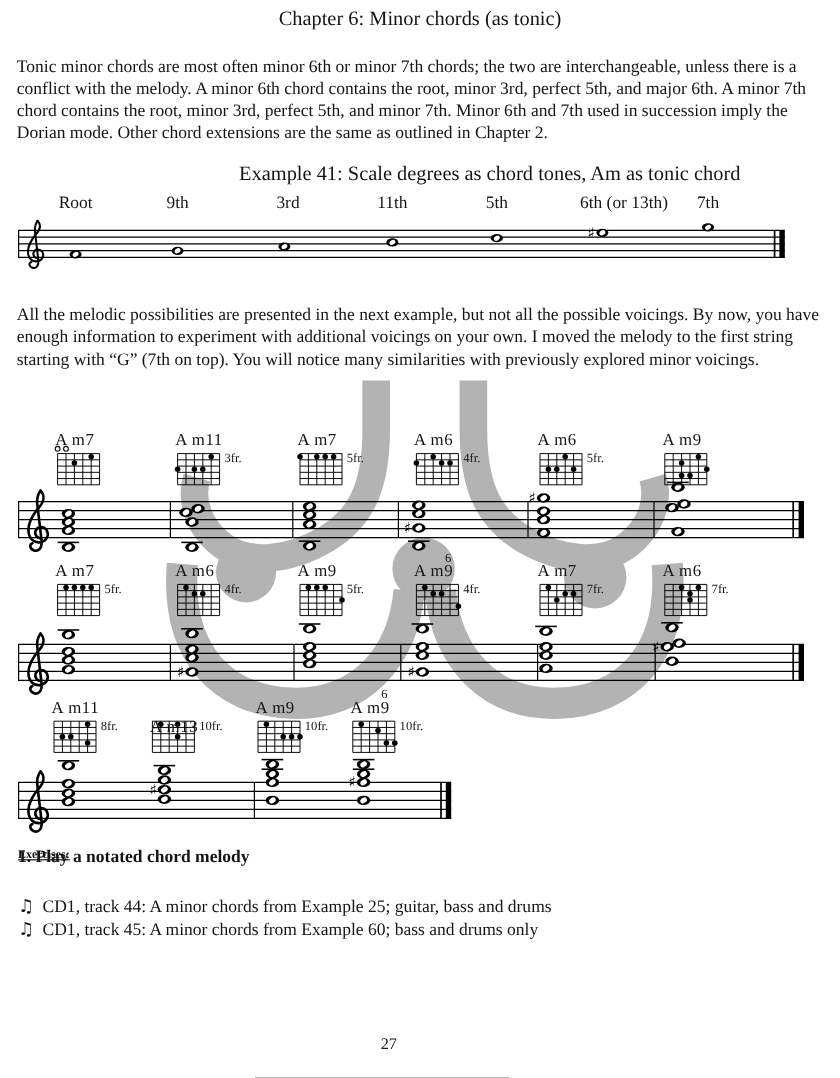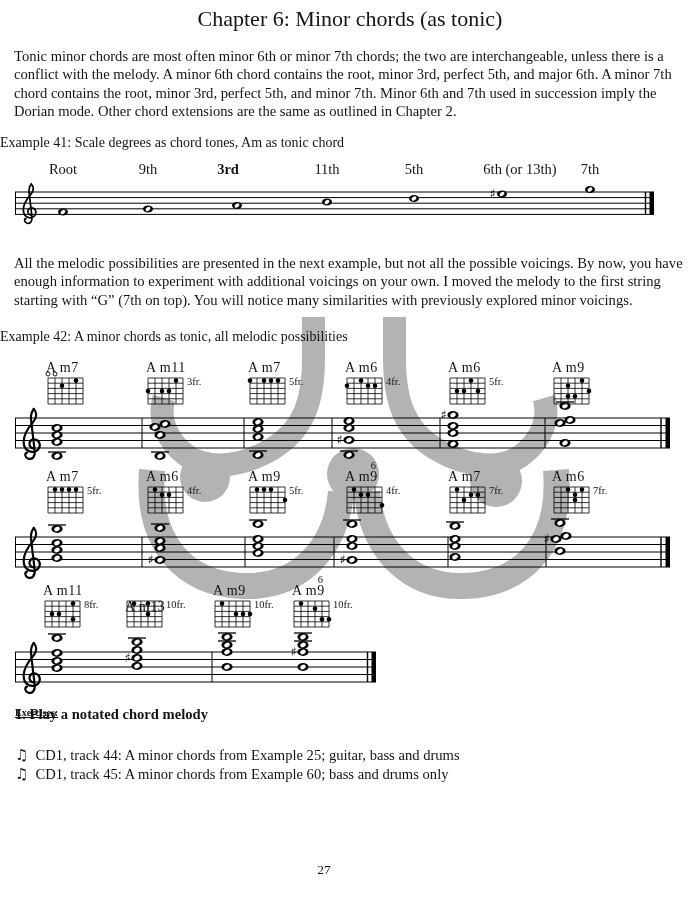--- a/index.html
+++ b/index.html
@@ -1,24 +1,24 @@
 <!DOCTYPE html>
 <html><head>
 <meta charset="utf-8">
 <style>
   html,body{margin:0;padding:0;background:#888;}
   .page{position:relative;width:700px;height:898px;background:#ffffff;overflow:hidden;
         font-family:"Liberation Serif",serif;color:#141414;}
   .abs{position:absolute;}
-  .title{top:6px;left:0;width:700px;text-align:center;font-size:22px;}
+  .title{top:6px;left:0;width:700px;text-align:center;font-size:17px;}
   .para{left:14px;width:674px;font-size:14.6px;line-height:18.4px;text-align:left;}
   .p1{top:47px;}
   .p2{top:254px;}
   .p3{top:783px;}
-  .exheading{left:0;width:617px;text-align:left;font-size:14px;}
+  .exheading{left:0;width:617px;text-align:right;font-size:17px;}
   .h41{top:135px;}
   .h42{top:329px;}
   .deglabel{font-size:14.5px;transform:translateX(-50%);white-space:nowrap;top:161px;}
   .chordlabel{font-size:14px;white-space:nowrap;letter-spacing:0.5px;}
   .supstack{position:relative;display:inline-block;}
   .sup6{position:absolute;top:-9px;left:0.5px;font-size:10.5px;}
   .exercises-h{top:707px;left:15px;font-size:10px;font-weight:bold;text-decoration:underline;}
   .ex-item{top:706px;left:15px;font-size:14.6px;font-weight:bold;text-align:right;}
   .trackline{left:15px;font-size:14.6px;}
   .noteicon{font-family:"DejaVu Sans",sans-serif;font-size:15px;margin-right:7px;}
@@ -626,30 +626,29 @@
     </svg>
 
   <div class="abs title txt">Chapter 6: Minor chords (as tonic)</div>
 
   <div class="abs para p1 txt">Tonic minor chords are most often minor 6th or minor 7th chords; the two are interchangeable, unless there is a conflict with the melody. A minor 6th chord contains the root, minor 3rd, perfect 5th, and major 6th. A minor 7th chord contains the root, minor 3rd, perfect 5th, and minor 7th. Minor 6th and 7th used in succession imply the Dorian mode. Other chord extensions are the same as outlined in Chapter 2.</div>
 
   <div class="abs exheading h41 txt">Example 41: Scale degrees as chord tones, Am as tonic chord</div>
   <div id="degree-labels">
       <div class="abs deglabel txt" style="left: 63px;">Root</div>
       <div class="abs deglabel txt" style="left: 148px;">9th</div>
-      <div class="abs deglabel txt" style="left: 228px; font-weight: bold;">3rd</div>
+      <div class="abs deglabel txt" style="left: 240px;">3rd</div>
       <div class="abs deglabel txt" style="left: 327px;">11th</div>
       <div class="abs deglabel txt" style="left: 414px;">5th</div>
       <div class="abs deglabel txt" style="left: 505px; margin-left: 15px;">6th (or 13th)</div>
       <div class="abs deglabel txt" style="left: 590px;">7th</div>
     </div>
 
   <div class="abs para p2 txt">All the melodic possibilities are presented in the next example, but not all the possible voicings. By now, you have enough information to experiment with additional voicings on your own. I moved the melody to the first string starting with “G” (7th on top). You will notice many similarities with previously explored minor voicings.</div>
 
-  <div class="abs exheading h42 txt">Example 42: A minor chords as tonic, all melodic possibilities</div>
   <div id="chord-labels">
       <div class="abs chordlabel txt" style="left: 46px; top: 360px;">A m7</div>
       <div class="abs chordlabel txt" style="left: 146px; top: 360px;">A m11</div>
       <div class="abs chordlabel txt" style="left: 248px; top: 360px;">A m7</div>
       <div class="abs chordlabel txt" style="left: 345px; top: 360px;">A m6</div>
       <div class="abs chordlabel txt" style="left: 448px; top: 360px;">A m6</div>
       <div class="abs chordlabel txt" style="left: 552px; top: 360px;">A m9</div>
       <div class="abs chordlabel txt" style="left: 46px; top: 469px;">A m7</div>
       <div class="abs chordlabel txt" style="left: 146px; top: 469px;">A m6</div>
       <div class="abs chordlabel txt" style="left: 248px; top: 469px;">A m9</div>

